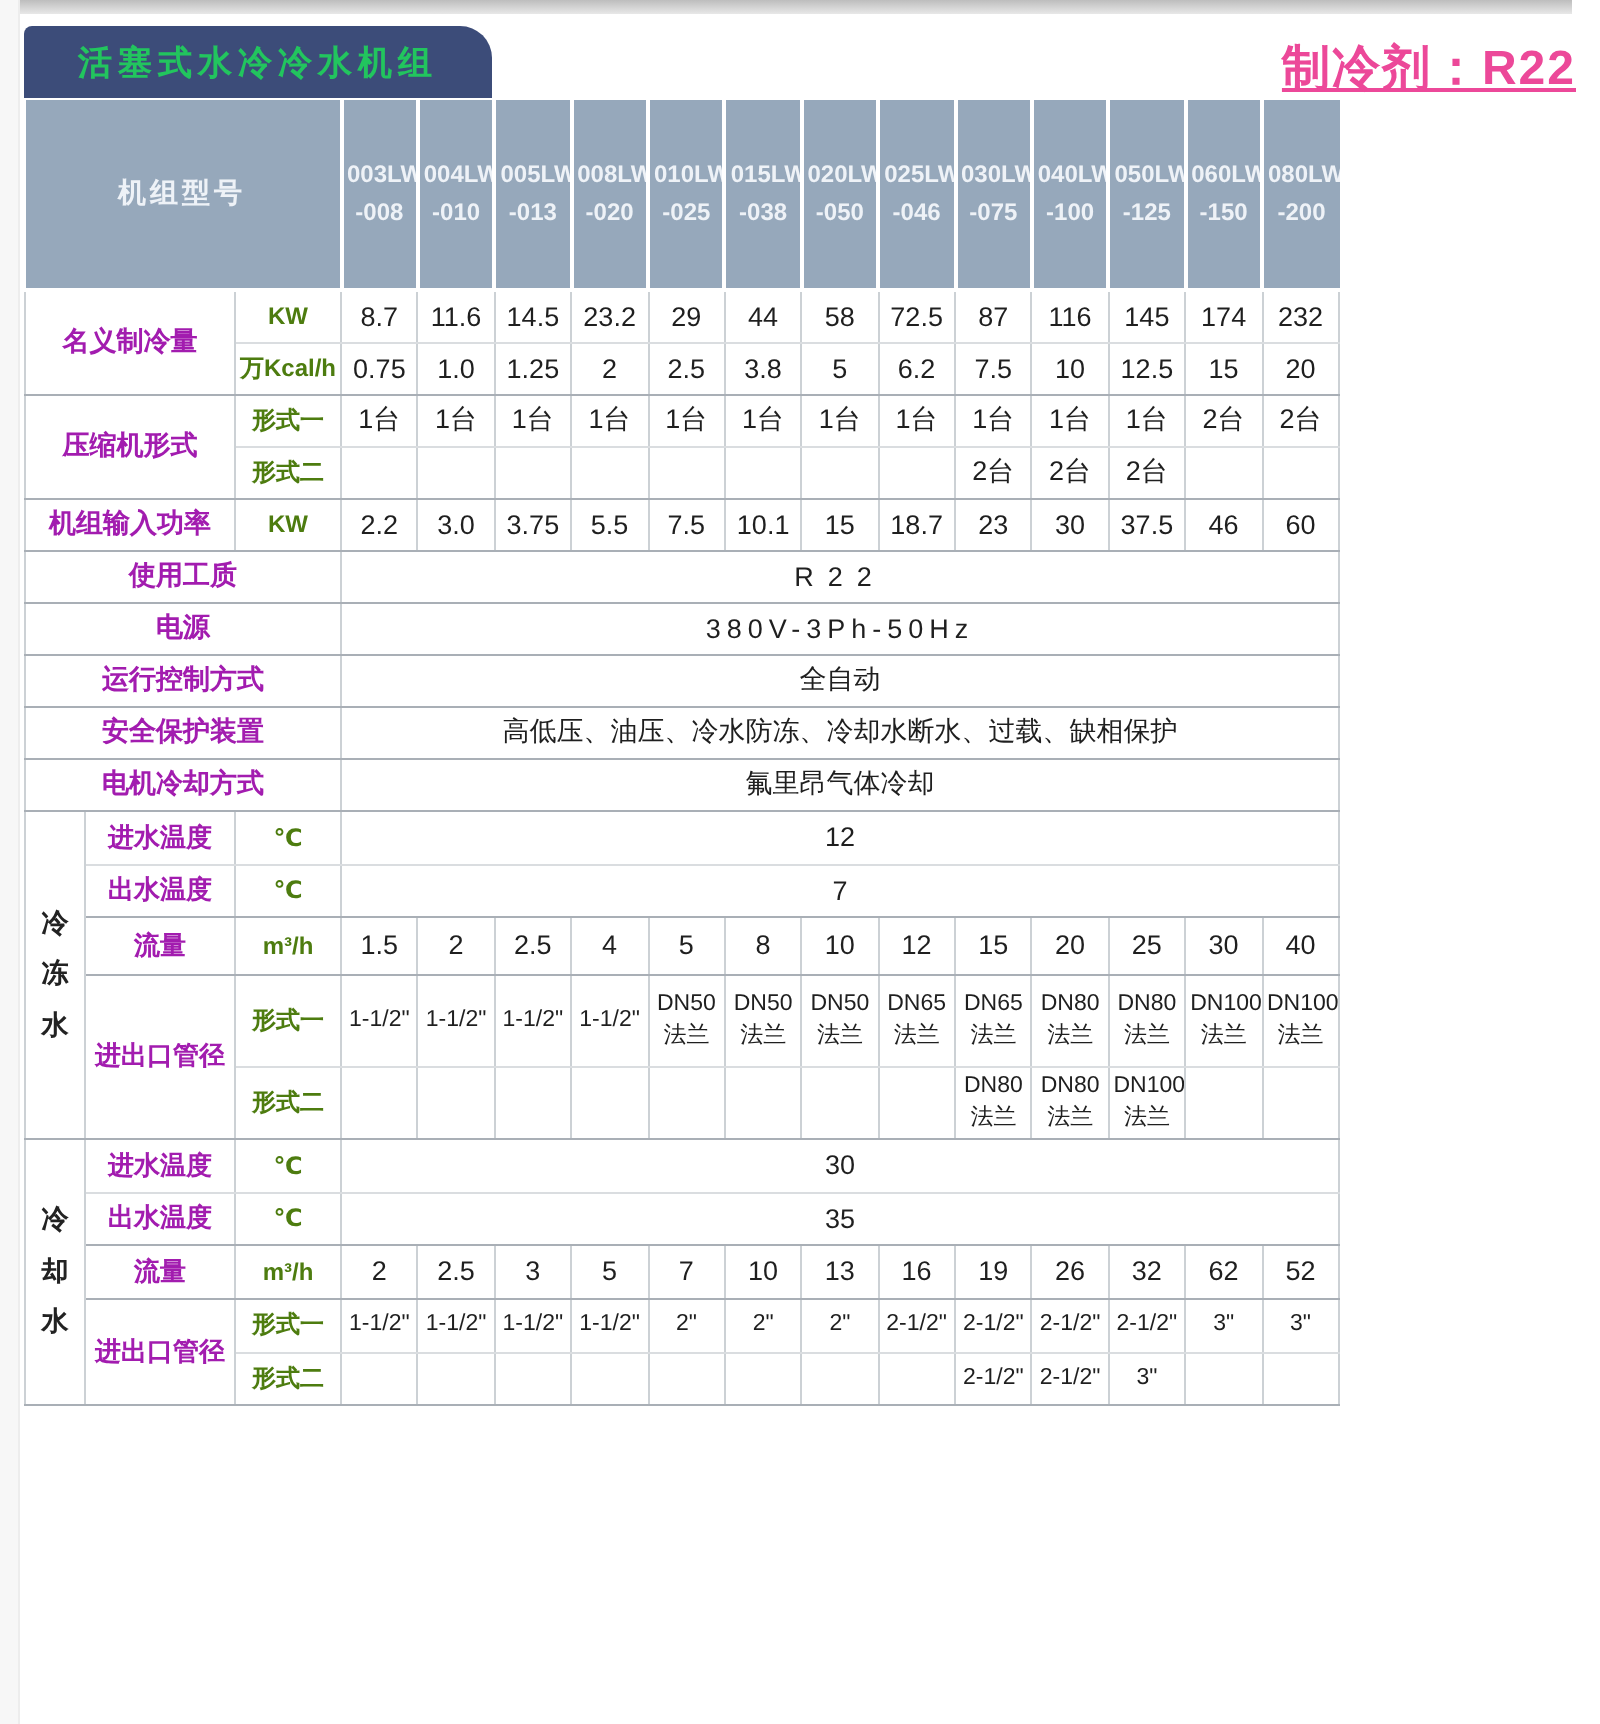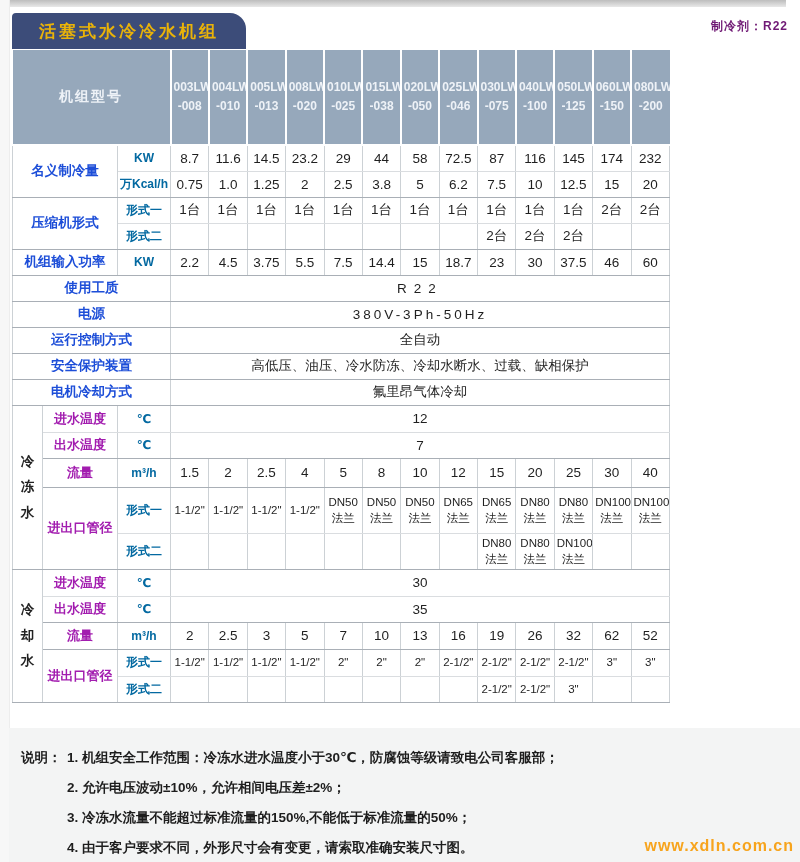--- a/index.html
+++ b/index.html
@@ -10,26 +10,26 @@
   .page{
     position:relative;width:800px;height:862px;background:#ffffff;overflow:hidden;
   }
   .scan-top{position:absolute;top:0;left:0;width:786px;height:7px;
     background:linear-gradient(#bdbdbd,#e8e8e8);}
   .scan-left{position:absolute;top:0;left:0;bottom:0;width:9px;background:#f7f7f7;border-right:1px solid #ededed;}
 
   .title-badge{
     position:absolute;left:12px;top:13px;width:234px;height:36px;
     background:#3c4c79;border-radius:4px 16px 0 0;
-    color:#eab308;font-size:17px;font-weight:700;letter-spacing:3px;
+    color:#22c55e;font-size:17px;font-weight:700;letter-spacing:3px;
     display:flex;align-items:center;justify-content:center;
   }
   .refrigerant{
     position:absolute;right:12px;top:18px;
-    color:#701a75;font-size:12px;font-weight:700;letter-spacing:1px;
+    color:#ec4899;font-size:24px;font-weight:700;letter-spacing:1px;text-decoration:underline;
   }
 
   .spec-table-wrap{position:absolute;left:12px;top:50px;}
   table{border-collapse:collapse;table-layout:fixed;width:658px;}
   td{
     border:1px solid #ccd1d5;border-bottom:1px solid #a9afb6;
     padding:0 2px;text-align:center;vertical-align:middle;
     color:#2a2a2a;overflow:hidden;
   }
   td.lt{border-bottom-color:#dadde0;}
@@ -42,23 +42,23 @@
   }
   td.band-label{font-size:14px;font-weight:600;letter-spacing:2px;}
   td.model-cell{
     border-left:2px solid #ffffff !important;
     font-size:12px;font-weight:600;line-height:1.6;white-space:pre-line;
   }
 
   tr.h26{height:26px;} tr.h27{height:27px;} tr.h29{height:29px;}
   tr.h46{height:46px;} tr.h36{height:36px;}
 
-  td.lbl{font-size:13.5px;font-weight:700;color:#1d4ed8;}
+  td.lbl{font-size:13.5px;font-weight:700;color:#a21caf;}
   td.lbl2{font-size:13px;font-weight:700;color:#a21caf;}
-  td.unit{font-size:12px;font-weight:600;color:#0369a1;}
+  td.unit{font-size:12px;font-weight:600;color:#4d7c0f;}
   td.sec{font-size:13.5px;font-weight:700;white-space:pre-line;line-height:1.9;color:#222;}
   td.v{font-size:13.5px;font-weight:400;color:#1f1f1f;}
   td.pipe{font-size:11.5px;line-height:1.4;}
   td.fullspan{font-size:13.5px;font-weight:500;color:#1f1f1f;}
   td.sp{letter-spacing:7px;}
   td.sp2{letter-spacing:3px;}
 
   .notes-panel{
     position:absolute;left:9px;right:0;top:728px;bottom:0;
     background:#f3f4f4;
@@ -201,25 +201,25 @@
             <td class="v">2台</td>
             <td class="v">2台</td>
             <td class="v"></td>
             <td class="v"></td>
           </tr>
 
       <tr class="h26">
         <td class="lbl" colspan="2">机组输入功率</td>
         <td class="unit">KW</td>
       <td class="v">2.2</td>
-            <td class="v">4.5</td>
+            <td class="v">3.0</td>
             <td class="v">3.75</td>
             <td class="v">5.5</td>
             <td class="v">7.5</td>
-            <td class="v">14.4</td>
+            <td class="v">10.1</td>
             <td class="v">15</td>
             <td class="v">18.7</td>
             <td class="v">23</td>
             <td class="v">30</td>
             <td class="v">37.5</td>
             <td class="v">46</td>
             <td class="v">60</td>
           </tr>
 
       <tr class="h26">
@@ -367,25 +367,13 @@
             <td class="v pipe">2-1/2"</td>
             <td class="v pipe">2-1/2"</td>
             <td class="v pipe">3"</td>
             <td class="v pipe"></td>
             <td class="v pipe"></td>
           </tr>
     </tbody>
       </table>
   </div>
 
-  <div class="notes-panel">
-    <div class="notes">
-      <div class="notes-label">说明：</div>
-      <ul class="notes-items">
-        <li>1. 机组安全工作范围：冷冻水进水温度小于30℃，防腐蚀等级请致电公司客服部；</li>
-        <li>2. 允许电压波动±10%，允许相间电压差±2%；</li>
-        <li>3. 冷冻水流量不能超过标准流量的150%,不能低于标准流量的50%；</li>
-        <li>4. 由于客户要求不同，外形尺寸会有变更，请索取准确安装尺寸图。</li>
-      </ul>
-    </div>
-    <div class="watermark">www.xdln.com.cn</div>
-  </div>
 </div>
 
 </body></html>

